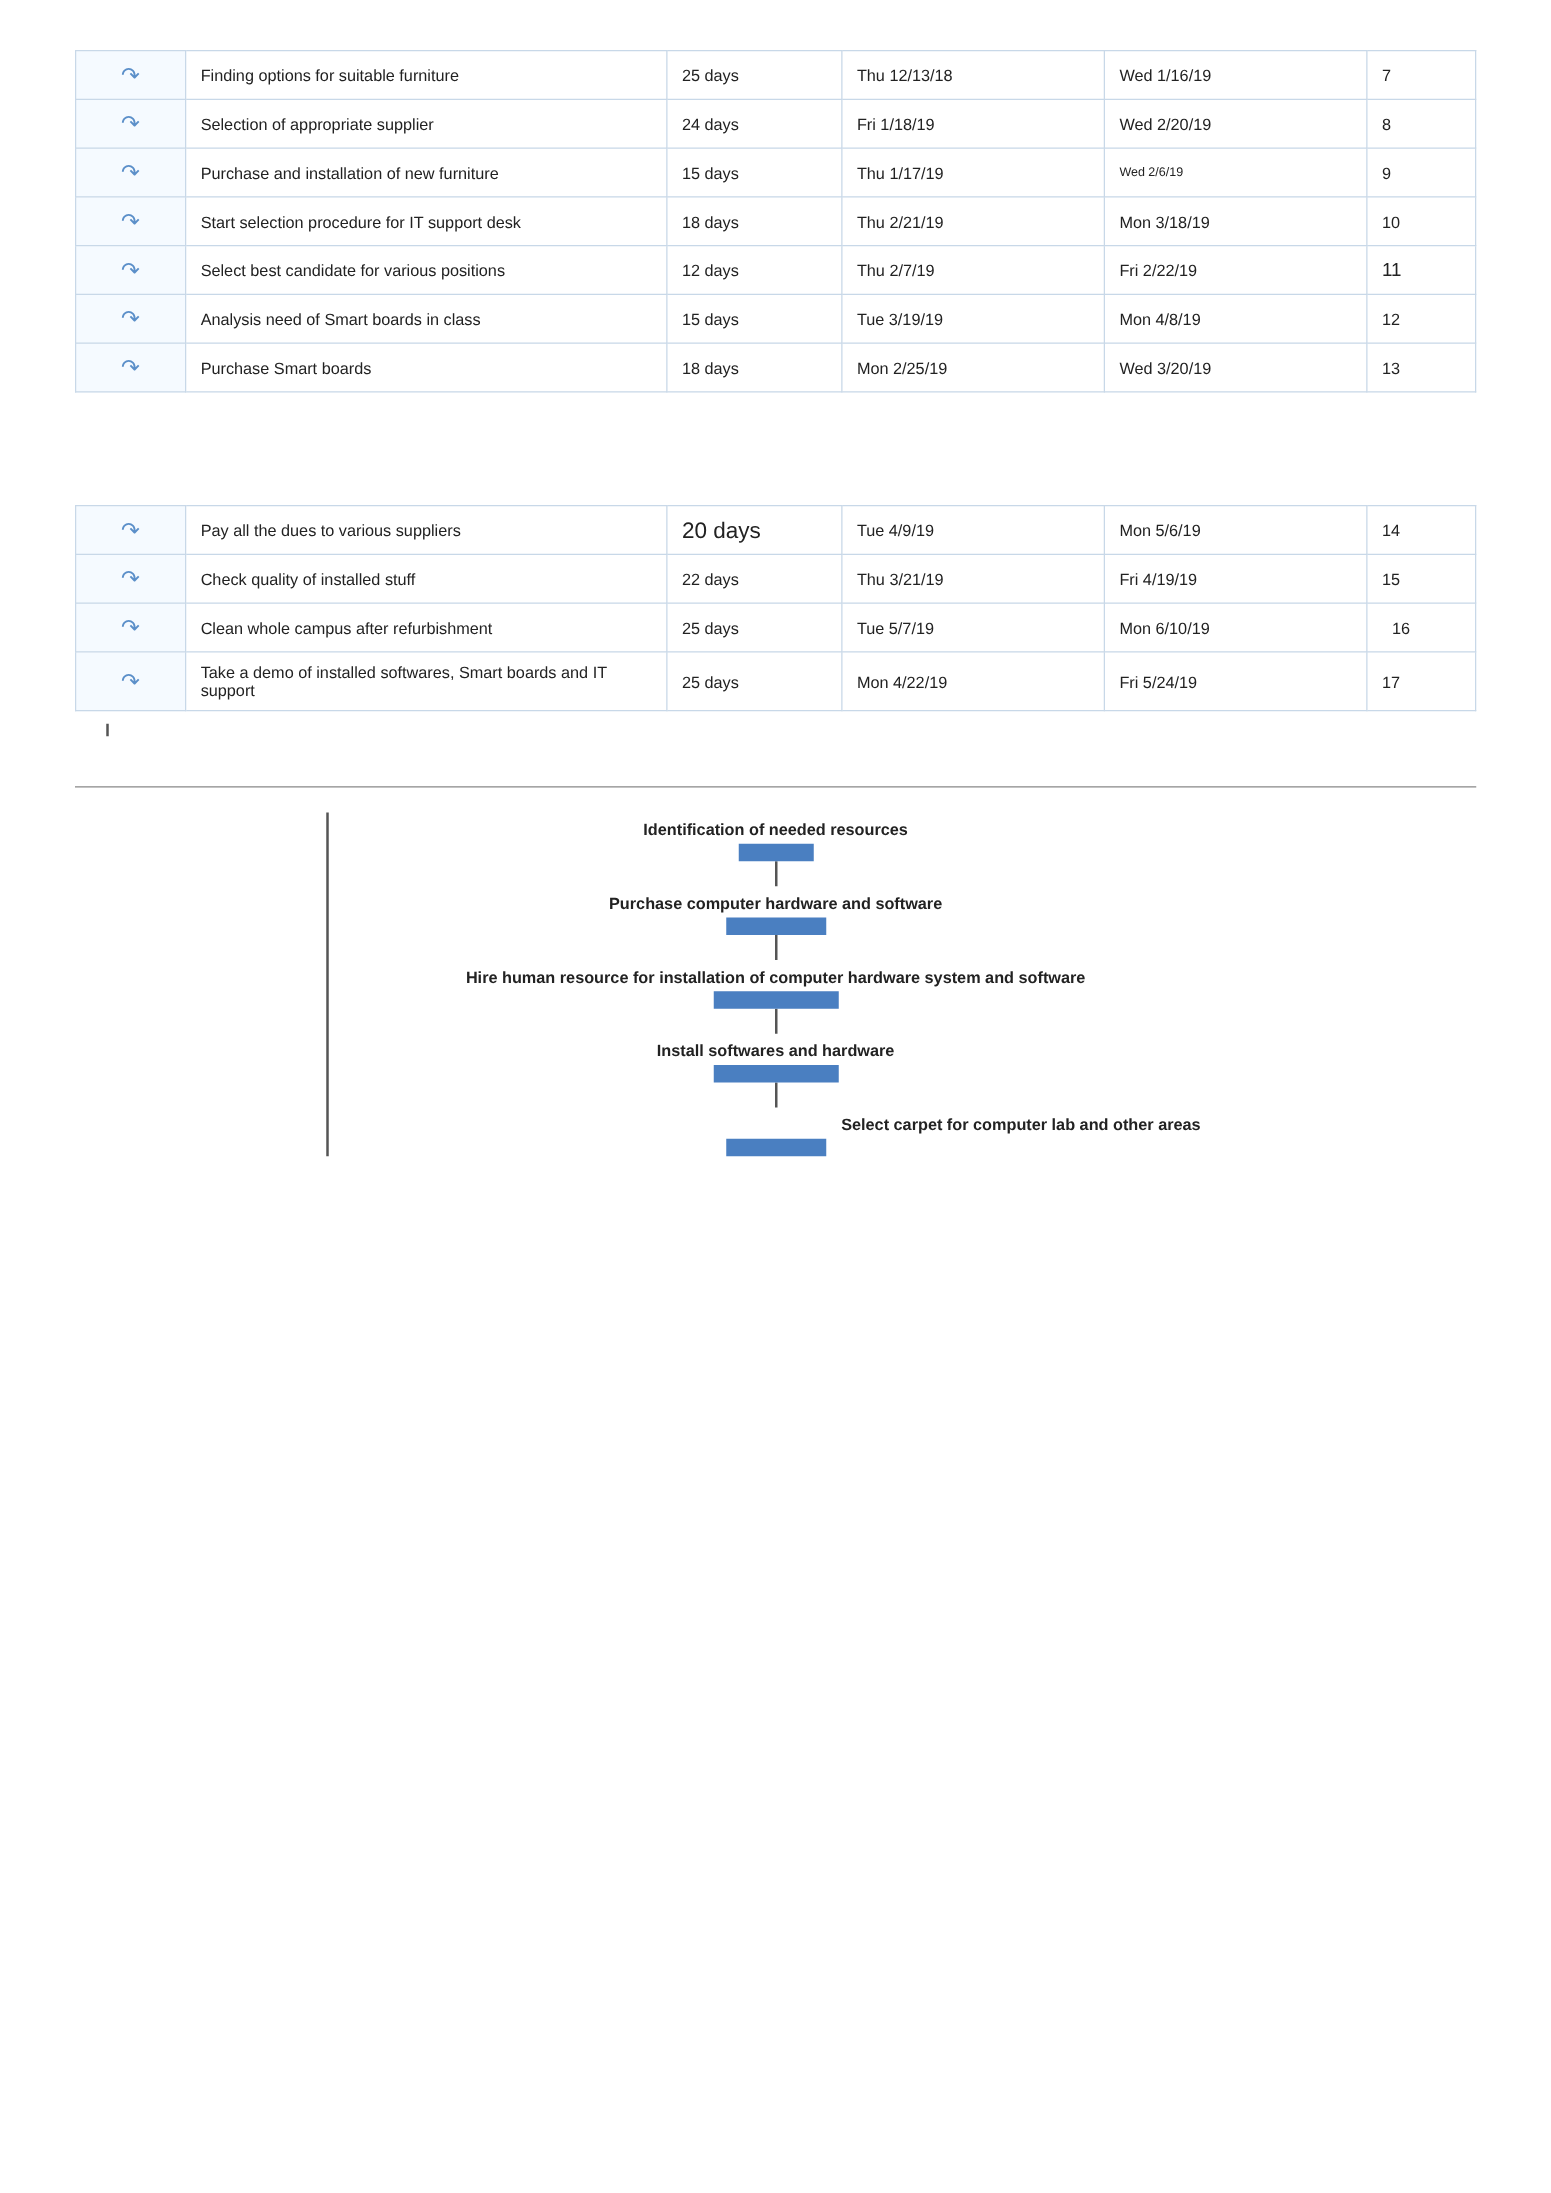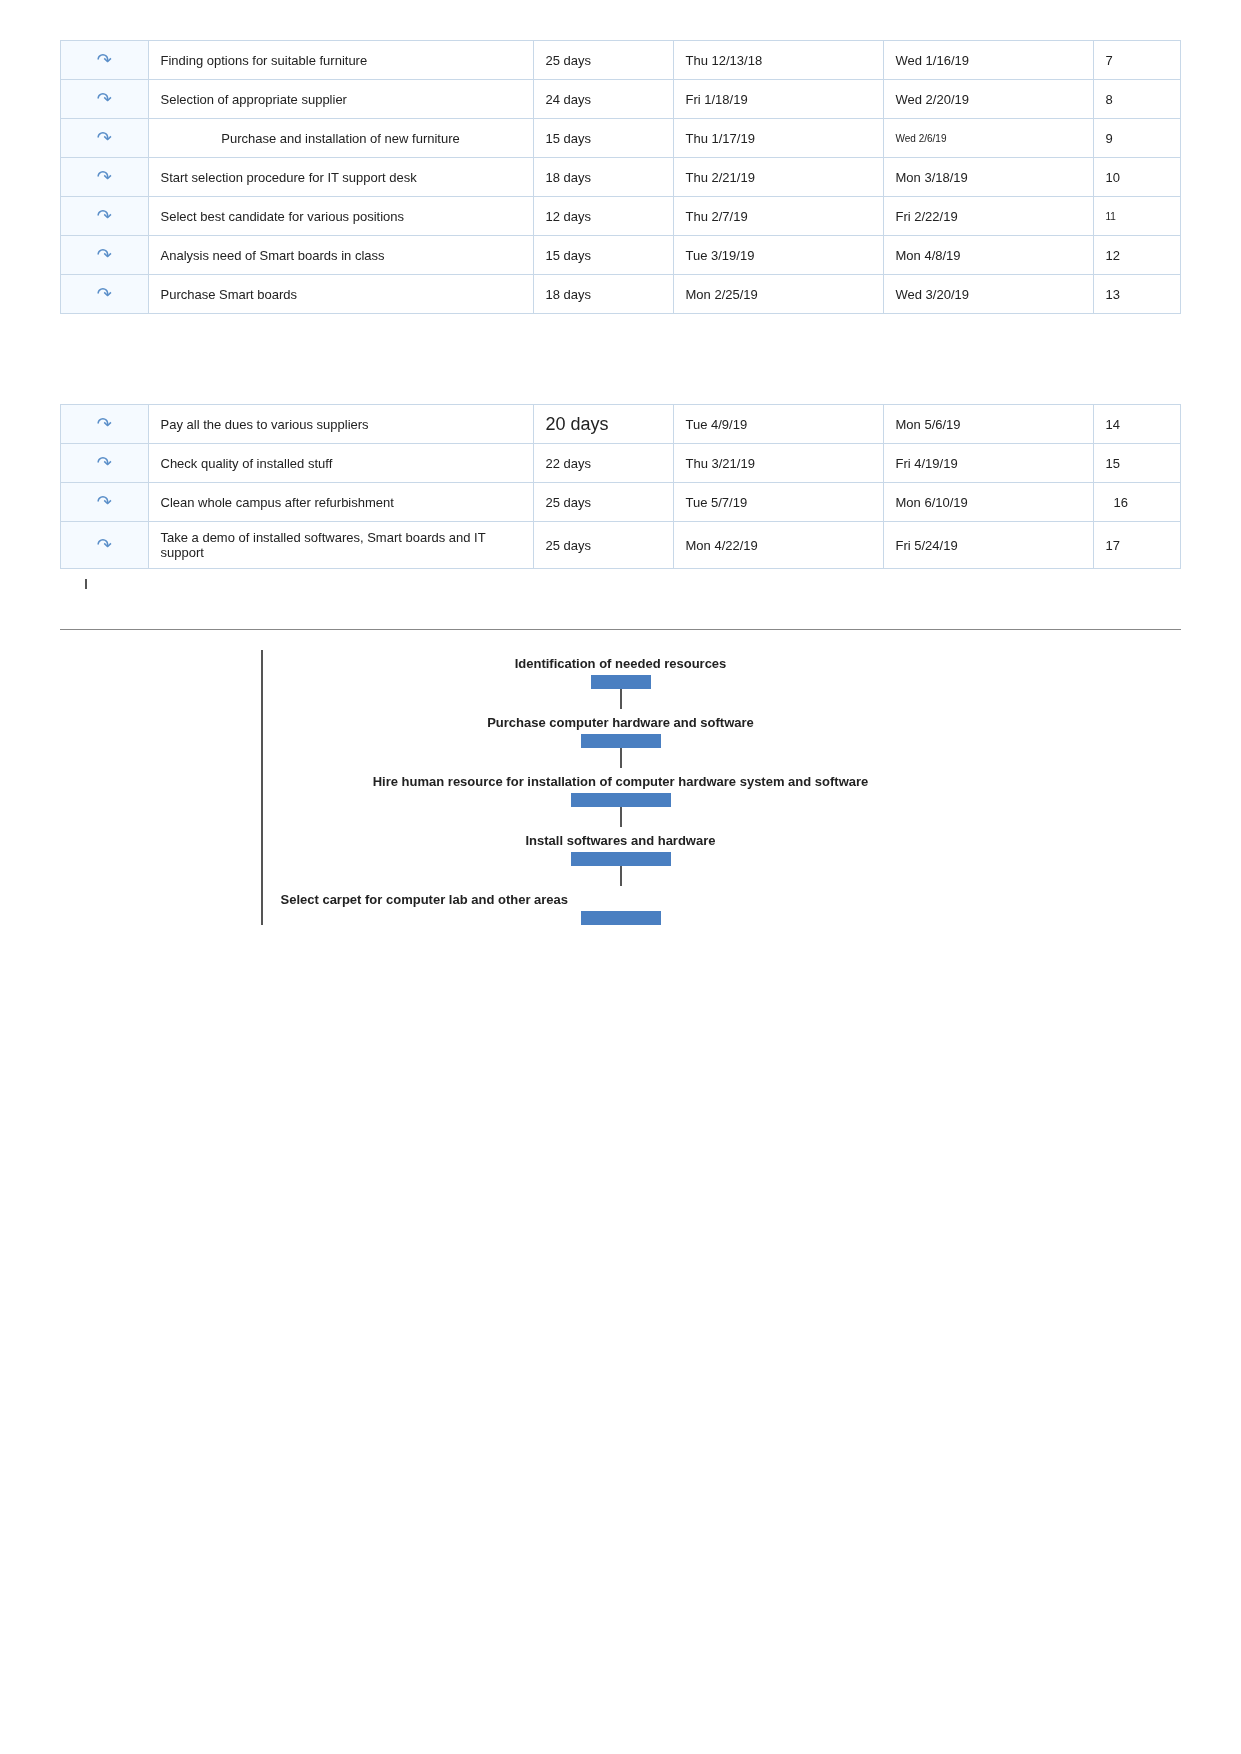--- a/index.html
+++ b/index.html
@@ -94,21 +94,21 @@
       <td style="font-size:13px;">Selection of appropriate supplier</td>
       <td style="font-size:13px;">24 days</td>
       <td style="font-size:13px;">Fri 1/18/19</td>
       <td style="font-size:13px;">Wed 2/20/19</td>
       <td style="font-size:13px;">8</td>
     </tr>
         <tr>
       <td>
         <span class="icon-task">↷</span>
       </td>
-      <td style="font-size:13px;text-align:center;">Purchase and installation of new furniture</td>
+      <td style="font-size:13px;">Purchase and installation of new furniture</td>
       <td style="font-size:13px;">15 days</td>
       <td style="font-size:13px;">Thu 1/17/19</td>
       <td style="font-size:10px;">Wed 2/6/19</td>
       <td style="font-size:13px;">9</td>
     </tr>
         <tr>
       <td>
         <span class="icon-task">↷</span>
       </td>
       <td style="font-size:13px;">Start selection procedure for IT support desk</td>
@@ -118,21 +118,21 @@
       <td style="font-size:13px;">10</td>
     </tr>
         <tr>
       <td>
         <span class="icon-task">↷</span>
       </td>
       <td style="font-size:13px;">Select best candidate for various positions</td>
       <td style="font-size:13px;">12 days</td>
       <td style="font-size:13px;">Thu 2/7/19</td>
       <td style="font-size:13px;">Fri 2/22/19</td>
-      <td style="font-size:10px;">11</td>
+      <td style="font-size:15px;">11</td>
     </tr>
         <tr>
       <td>
         <span class="icon-task">↷</span>
       </td>
       <td style="font-size:13px;">Analysis need of Smart boards in class</td>
       <td style="font-size:13px;">15 days</td>
       <td style="font-size:13px;">Tue 3/19/19</td>
       <td style="font-size:13px;">Mon 4/8/19</td>
       <td style="font-size:13px;">12</td>
@@ -225,20 +225,20 @@
         <div style="width: 2px; height: 20px; background: rgb(85, 85, 85); margin: 0px auto;"></div>
       </div>
       <div style="margin-bottom: 0px; text-align: center; position: relative;">
         <div style="font-size: 13px; font-weight: 600; padding: 6px 0px 4px; text-align: center;">Install softwares and hardware</div>
         <div style="display: flex; justify-content: center; align-items: center;">
           <div style="width: 100px; height: 14px; background: rgb(74, 127, 193); display: inline-block;"></div>
         </div>
         <div style="width: 2px; height: 20px; background: rgb(85, 85, 85); margin: 0px auto;"></div>
       </div>
       <div style="margin-bottom: 0px; text-align: center; position: relative;">
-        <div style="font-size: 13px; font-weight: 600; padding: 6px 0px 4px; text-align: left;">Select carpet for computer lab and other areas</div>
+        <div style="font-size: 13px; font-weight: 600; padding: 6px 0px 4px; text-align: right;">Select carpet for computer lab and other areas</div>
         <div style="display: flex; justify-content: center; align-items: center;">
           <div style="width: 80px; height: 14px; background: rgb(74, 127, 193); display: inline-block;"></div>
         </div>
       </div>
       <div style="position: absolute; left: -20px; top: 0px; width: 2px; height: 100%; background: rgb(85, 85, 85);"></div>
     </div>
 </div>
 
 </body></html>

